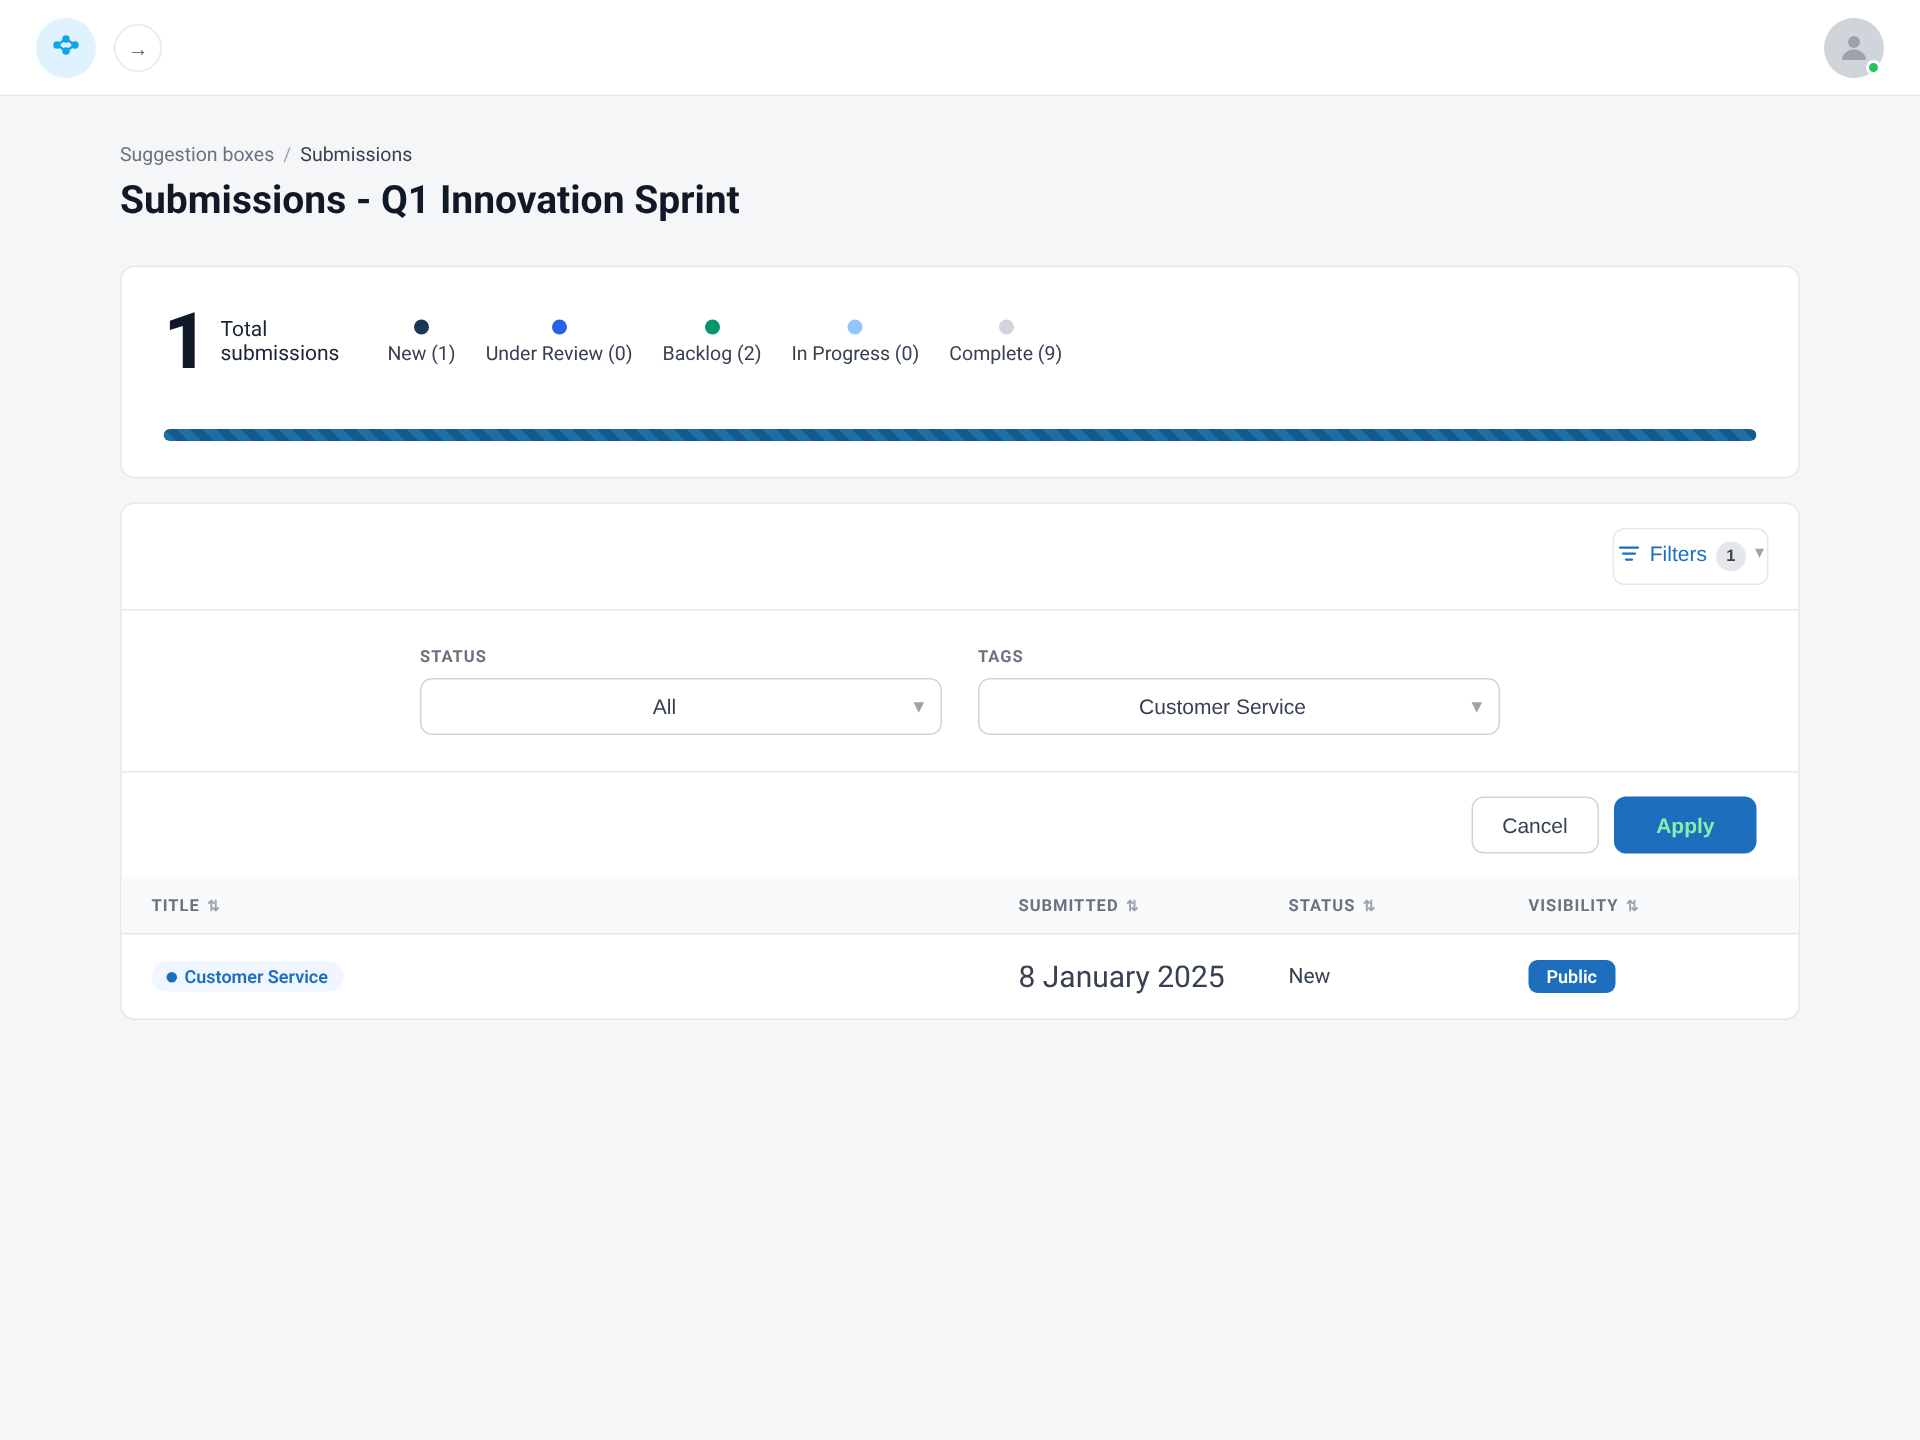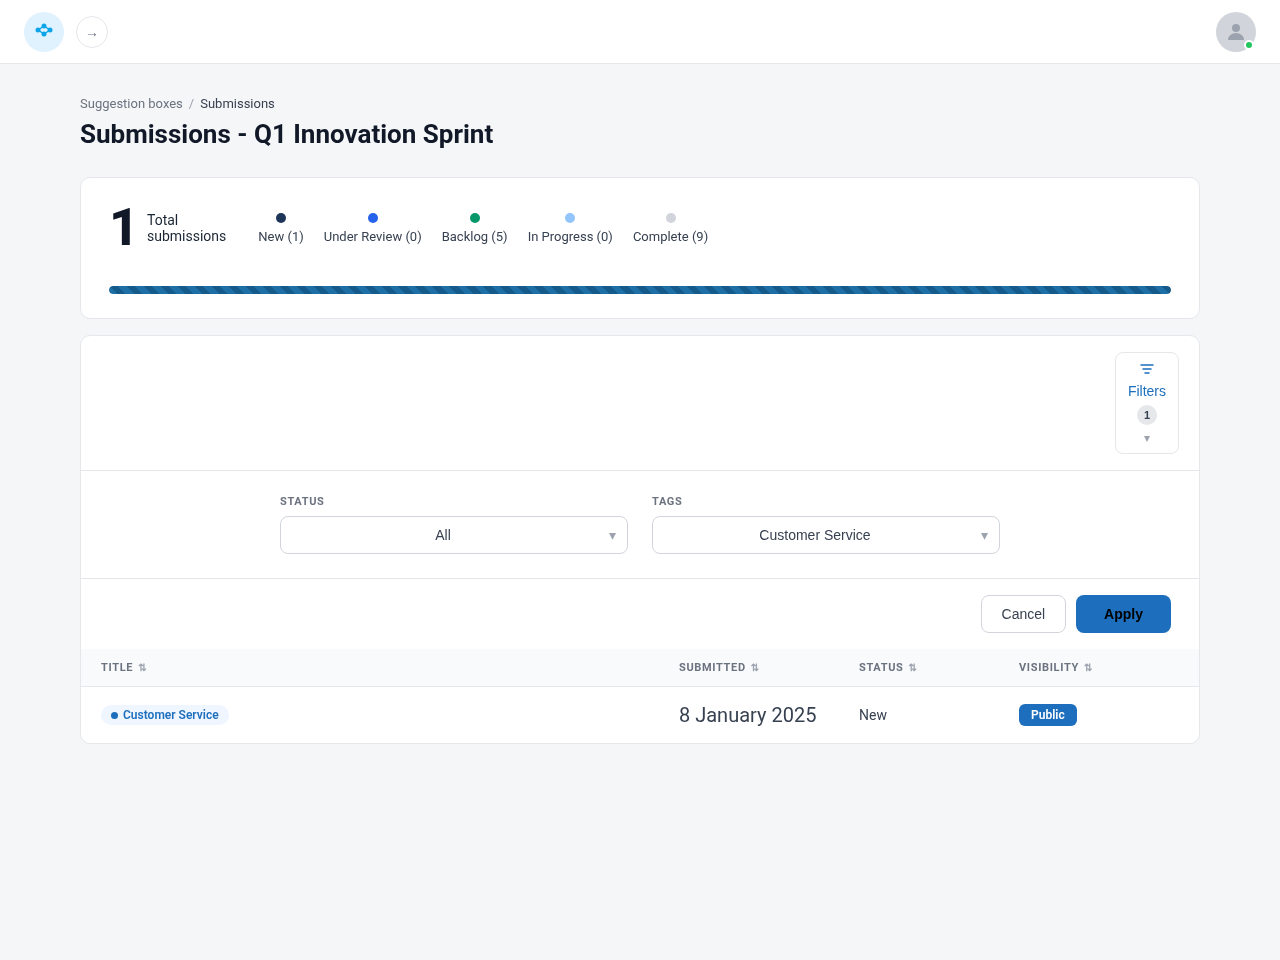--- a/index.html
+++ b/index.html
@@ -159,30 +159,29 @@
       );
     }
     .filter-header {
       padding: 16px 20px;
       display: flex;
       justify-content: flex-end;
       border-bottom: 1px solid #e5e7eb;
     }
     .filters-btn {
       display: flex;
-      align-items: center;
+      align-items: flex-start;
       gap: 6px;
-      padding: 8px 12px;
+      padding: 8px 2px;
       border: 1px solid #e5e7eb;
       border-radius: 8px;
       background: #fff;
       cursor: pointer;
       font-size: 14px;
       color: #374151;
-      flex-direction: column;
     }
     .filter-badge {
       background: #e5e7eb;
       border-radius: 50%;
       width: 20px;
       height: 20px;
       display: flex;
       align-items: center;
       justify-content: center;
       font-size: 11px;
@@ -246,21 +245,21 @@
       font-size: 14px;
       color: #374151;
     }
     .btn-apply {
       padding: 10px 28px;
       border: none;
       border-radius: 8px;
       background: #1d6fbd;
       cursor: pointer;
       font-size: 14px;
-      color: #000000;
+      color: #86efac;
       font-weight: 600;
     }
     .table-header-row {
       display: grid;
       grid-template-columns: 1fr 180px 160px 160px;
       padding: 12px 20px;
       border-bottom: 1px solid #e5e7eb;
       background: #f9fafb;
     }
     .col-header {
@@ -392,21 +391,21 @@
         <div class="status-item">
           <div class="status-dot" style="background:#1d3557;"></div>
           <span>New (1)</span>
         </div>
         <div class="status-item">
           <div class="status-dot" style="background:#2563eb;"></div>
           <span>Under Review (0)</span>
         </div>
         <div class="status-item">
           <div class="status-dot" style="background:#059669;"></div>
-          <span>Backlog (5)</span>
+          <span>Backlog (2)</span>
         </div>
         <div class="status-item">
           <div class="status-dot" style="background:#93c5fd;"></div>
           <span>In Progress (0)</span>
         </div>
         <div class="status-item">
           <div class="status-dot" style="background:#d1d5db;"></div>
           <span>Complete (9)</span>
         </div>
       </div>

